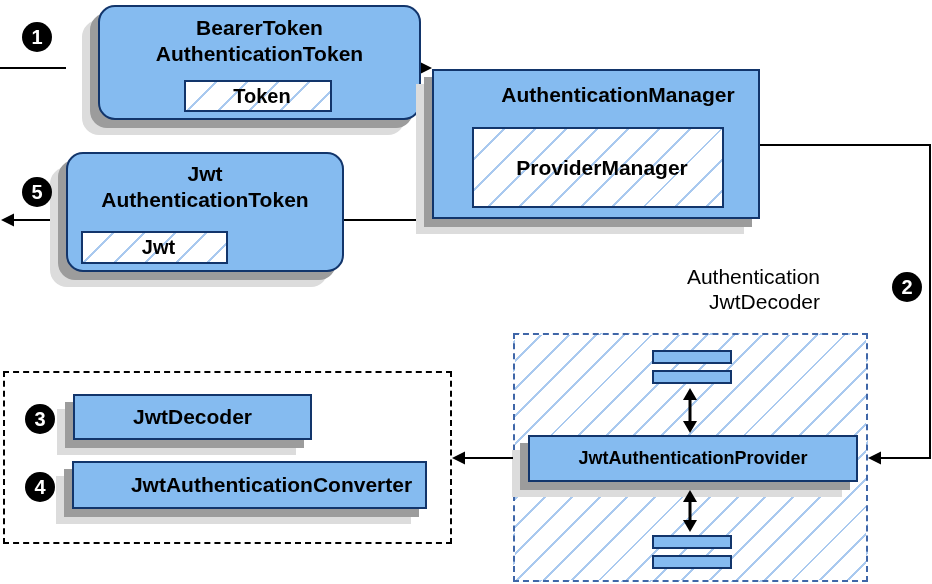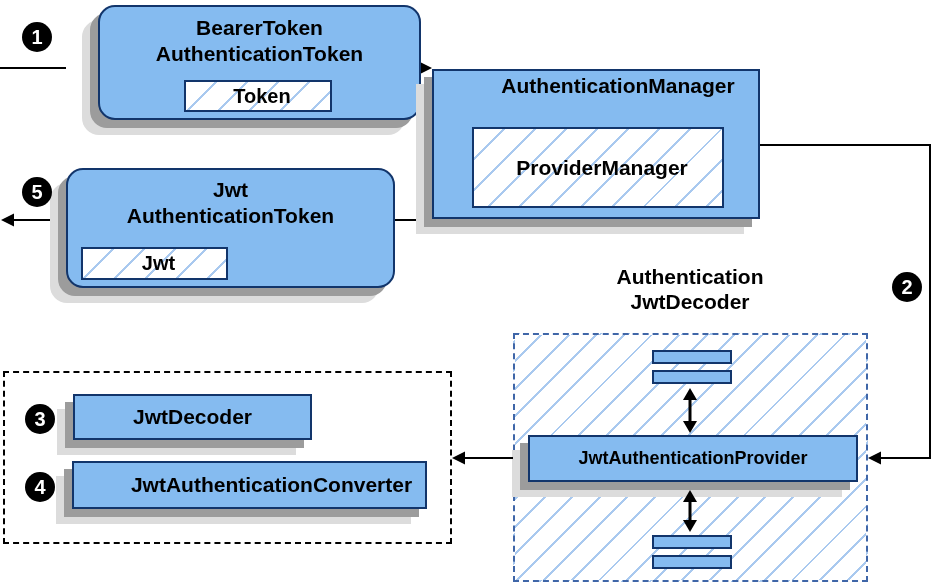--- a/index.html
+++ b/index.html
@@ -52,22 +52,22 @@
     position:absolute;box-sizing:border-box;z-index:2;
     width:80px;height:14px;background:var(--box-fill);
     border:2px solid var(--box-border);
   }
   .badge{
     position:absolute;z-index:4;width:30px;height:30px;border-radius:50%;
     background:var(--badge-bg);color:var(--badge-fg);
     font-size:20px;font-weight:bold;line-height:30px;text-align:center;
   }
   .freelabel{
-    position:absolute;z-index:2;text-align:center;
-    font-size:21px;line-height:25px;font-weight:bold;
+    position:absolute;z-index:2;text-align:right;
+    font-size:21px;line-height:25px;font-weight:normal;
   }
   .centered-label{display:flex;align-items:center;justify-content:center;height:100%;}
   .wire{stroke:var(--wire);stroke-width:2;fill:none;}
   .wire-thick{stroke:var(--wire);stroke-width:3;fill:none;}
   .head{fill:var(--wire);stroke:none;}
 </style>
 </head>
 <body>
 
 <div class="canvas">
@@ -93,27 +93,27 @@
     <div class="title" style="margin-top:8px;">
       <div>BearerToken</div>
       <div>AuthenticationToken</div>
     </div>
     <div class="inner hatch-sm" style="left:84px;top:73px;width:148px;height:32px;">
       <span>Token</span>
     </div>
   </div>
 
   <div class="node" style="left:432px;top:69px;width:328px;height:150px;">
-    <div class="title" style="margin-top:2px;padding-left:44px;">AuthenticationManager</div>
+    <div class="title" style="margin-top:11px;padding-left:44px;">AuthenticationManager</div>
     <div class="inner hatch-sm" style="left:38px;top:56px;width:252px;height:81px;font-size:21px;">
       <span>ProviderManager</span>
     </div>
   </div>
 
-  <div class="node rounded" style="left:66px;top:168px;width:329px;height:120px;">
+  <div class="node rounded" style="left:66px;top:152px;width:278px;height:120px;">
     <div class="title" style="margin-top:7px;">
       <div>Jwt</div>
       <div>AuthenticationToken</div>
     </div>
     <div class="inner hatch-sm" style="left:13px;top:77px;width:147px;height:33px;">
       <span>Jwt</span>
     </div>
   </div>
 
   <div class="freelabel" style="left:560px;top:264px;width:260px;">

